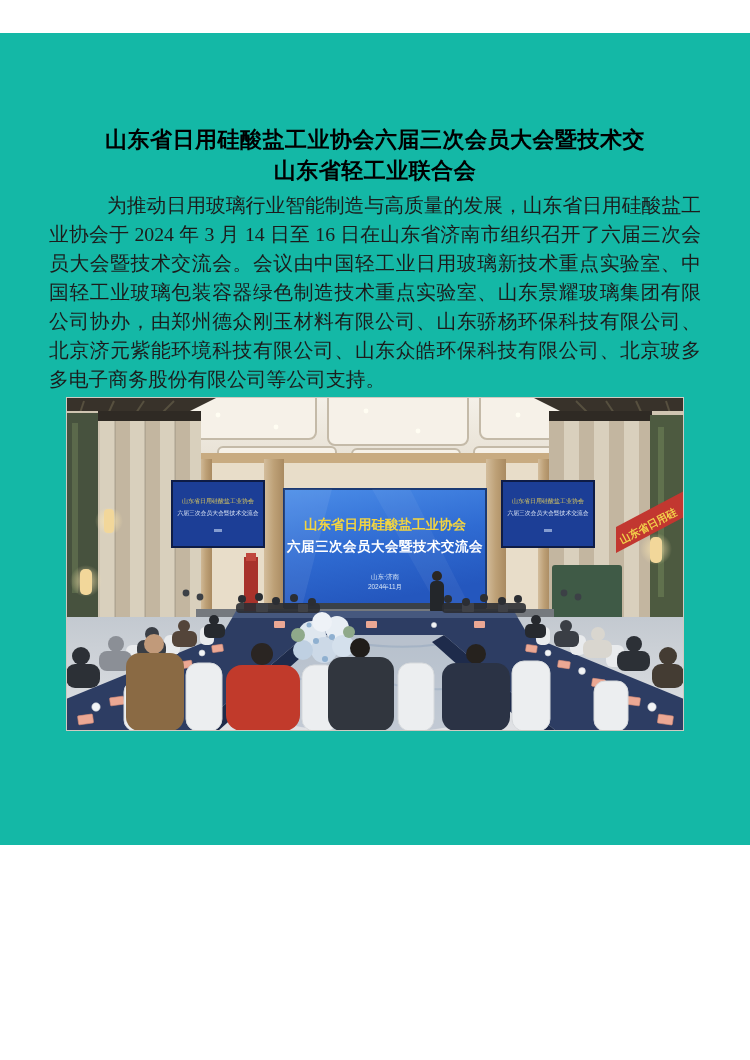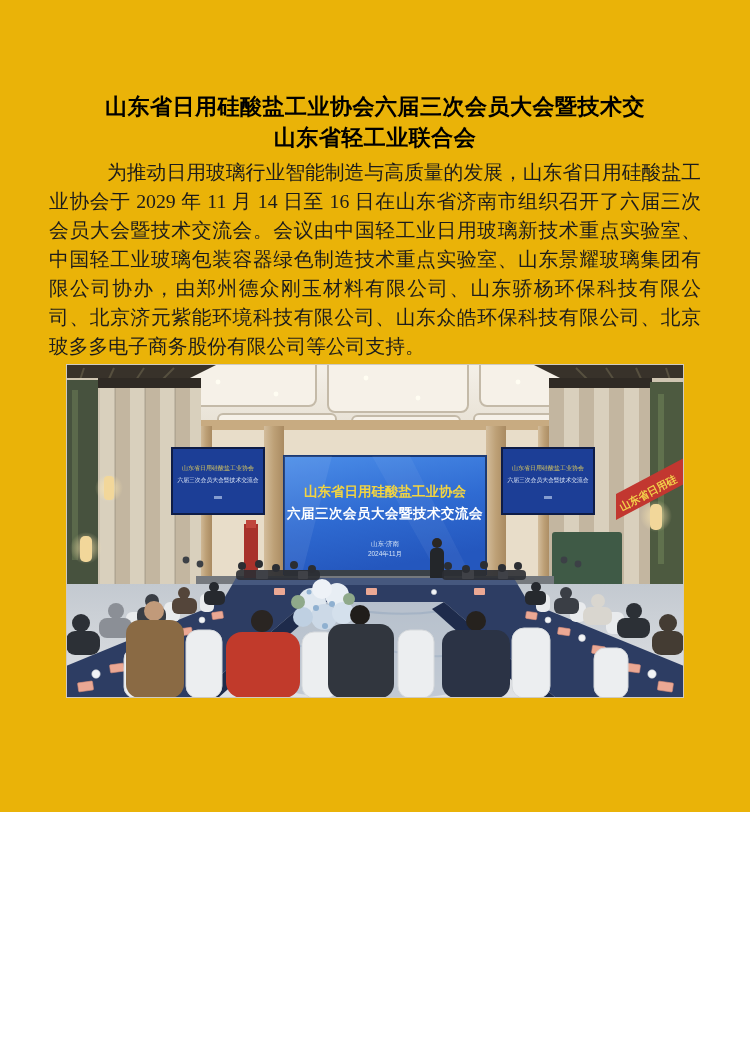--- a/index.html
+++ b/index.html
@@ -1,22 +1,23 @@
 <!DOCTYPE html>
 <html><head>
 <meta charset="utf-8">
 <style>
   html,body{margin:0;padding:0;background:#ffffff;}
   .page{
     position:relative;
     width:750px;height:812px;
-    background:#eab308;
+    background:#14b8a6;
     font-family:"Liberation Serif","DejaVu Serif",serif;
     color:#1f1f1f;
     overflow:hidden;
+    margin-top:33px;
   }
   .doc-title{
     margin:0;
     padding-top:91px;
     text-align:center;
     font-family:"Liberation Sans","DejaVu Sans",sans-serif;
     font-weight:bold;
     font-size:22px;
     line-height:31px;
     letter-spacing:0.5px;
@@ -43,21 +44,21 @@
 </head>
 <body>
 
 <div class="page">
 
   <h1 class="doc-title">
     <span>山东省日用硅酸盐工业协会六届三次会员大会暨技术交</span><br>
     <span>山东省轻工业联合会</span>
   </h1>
 
-  <p class="body-para para-1">为推动日用玻璃行业智能制造与高质量的发展，山东省日用硅酸盐工业协会于 2029 年 11 月 14 日至 16 日在山东省济南市组织召开了六届三次会员大会暨技术交流会。会议由中国轻工业日用玻璃新技术重点实验室、中国轻工业玻璃包装容器绿色制造技术重点实验室、山东景耀玻璃集团有限公司协办，由郑州德众刚玉材料有限公司、山东骄杨环保科技有限公司、北京济元紫能环境科技有限公司、山东众皓环保科技有限公司、北京玻多多电子商务股份有限公司等公司支持。</p>
+  <p class="body-para para-1">为推动日用玻璃行业智能制造与高质量的发展，山东省日用硅酸盐工业协会于 2024 年 3 月 14 日至 16 日在山东省济南市组织召开了六届三次会员大会暨技术交流会。会议由中国轻工业日用玻璃新技术重点实验室、中国轻工业玻璃包装容器绿色制造技术重点实验室、山东景耀玻璃集团有限公司协办，由郑州德众刚玉材料有限公司、山东骄杨环保科技有限公司、北京济元紫能环境科技有限公司、山东众皓环保科技有限公司、北京玻多多电子商务股份有限公司等公司支持。</p>
 
   <figure class="photo-figure">
     <svg width="618" height="334" viewBox="0 0 618 334">
       <defs>
         <linearGradient id="ceil" x1="0" y1="0" x2="0" y2="1">
           <stop offset="0" stop-color="#f4f0e8"></stop>
             <stop offset="1" stop-color="#e2dacb"></stop>
         </linearGradient>
         <linearGradient id="screenblue" x1="0" y1="0" x2="0.3" y2="1">
           <stop offset="0" stop-color="#4b8de8"></stop>

